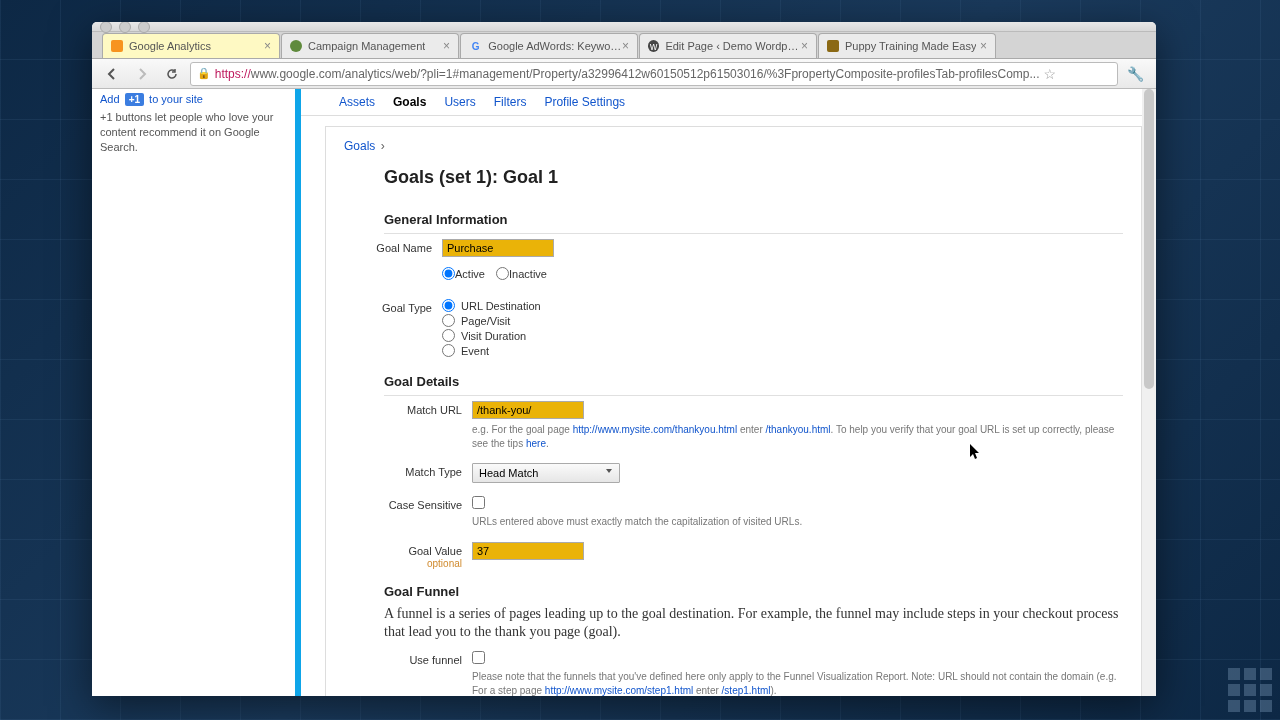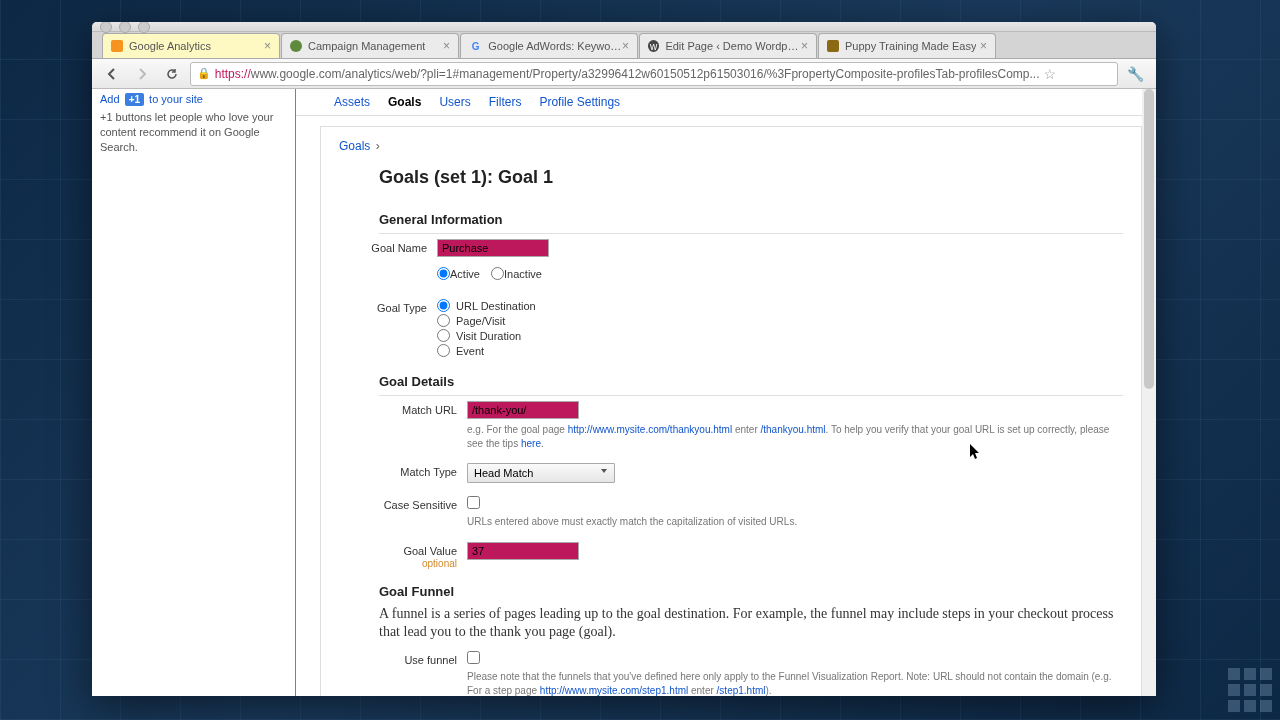--- a/index.html
+++ b/index.html
@@ -84,21 +84,21 @@
 .plusone-badge {
   display: inline-block;
   background: #3b7de0; color: #fff;
   padding: 1px 4px; border-radius: 2px;
   font-size: 10px; font-weight: bold;
   margin: 0 2px;
 }
 .plusone-desc { margin-top: 4px; color: #555; line-height: 1.35; }
 .main {
   flex: 1; position: relative;
-  border-left: 1px solid #0ea5e9;
+  border-left: 6px solid #0ea5e9;
   background: #fff;
   overflow-y: auto;
 }
 .tabs-row {
   display: flex; gap: 18px;
   padding: 6px 0 6px 38px;
   font-size: 12px; color: #333;
   border-bottom: 1px solid #ddd;
   margin-right: 14px;
 }
@@ -134,21 +134,21 @@
   padding: 5px 18px 5px 18px;
 }
 .form-label {
   width: 98px; text-align: right; padding-right: 10px;
   color: #333; padding-top: 3px;
 }
 .form-field { flex: 1; color: #333; }
 input[type=text] {
   border: 1px solid #aaa; padding: 2px 4px;
   font-size: 11px; height: 18px;
-  background: #be185d;
+  background: #eab308;
 }
 .hint { font-size: 10px; color: #777; margin-top: 4px; line-height: 1.35; }
 .hint a { color: #1155cc; text-decoration: none; }
 .radio-row { display: flex; align-items: center; gap: 4px; margin-bottom: 2px; }
 .radio-row input { margin-right: 2px; }
 .radio-inline { display: inline-flex; align-items: center; margin-right: 8px; }
 select.match {
   background: linear-gradient(#fafafa, #e6e6e6);
   border: 1px solid #aaa; border-radius: 1px;
   padding: 2px 14px 2px 6px; font-size: 11px;

